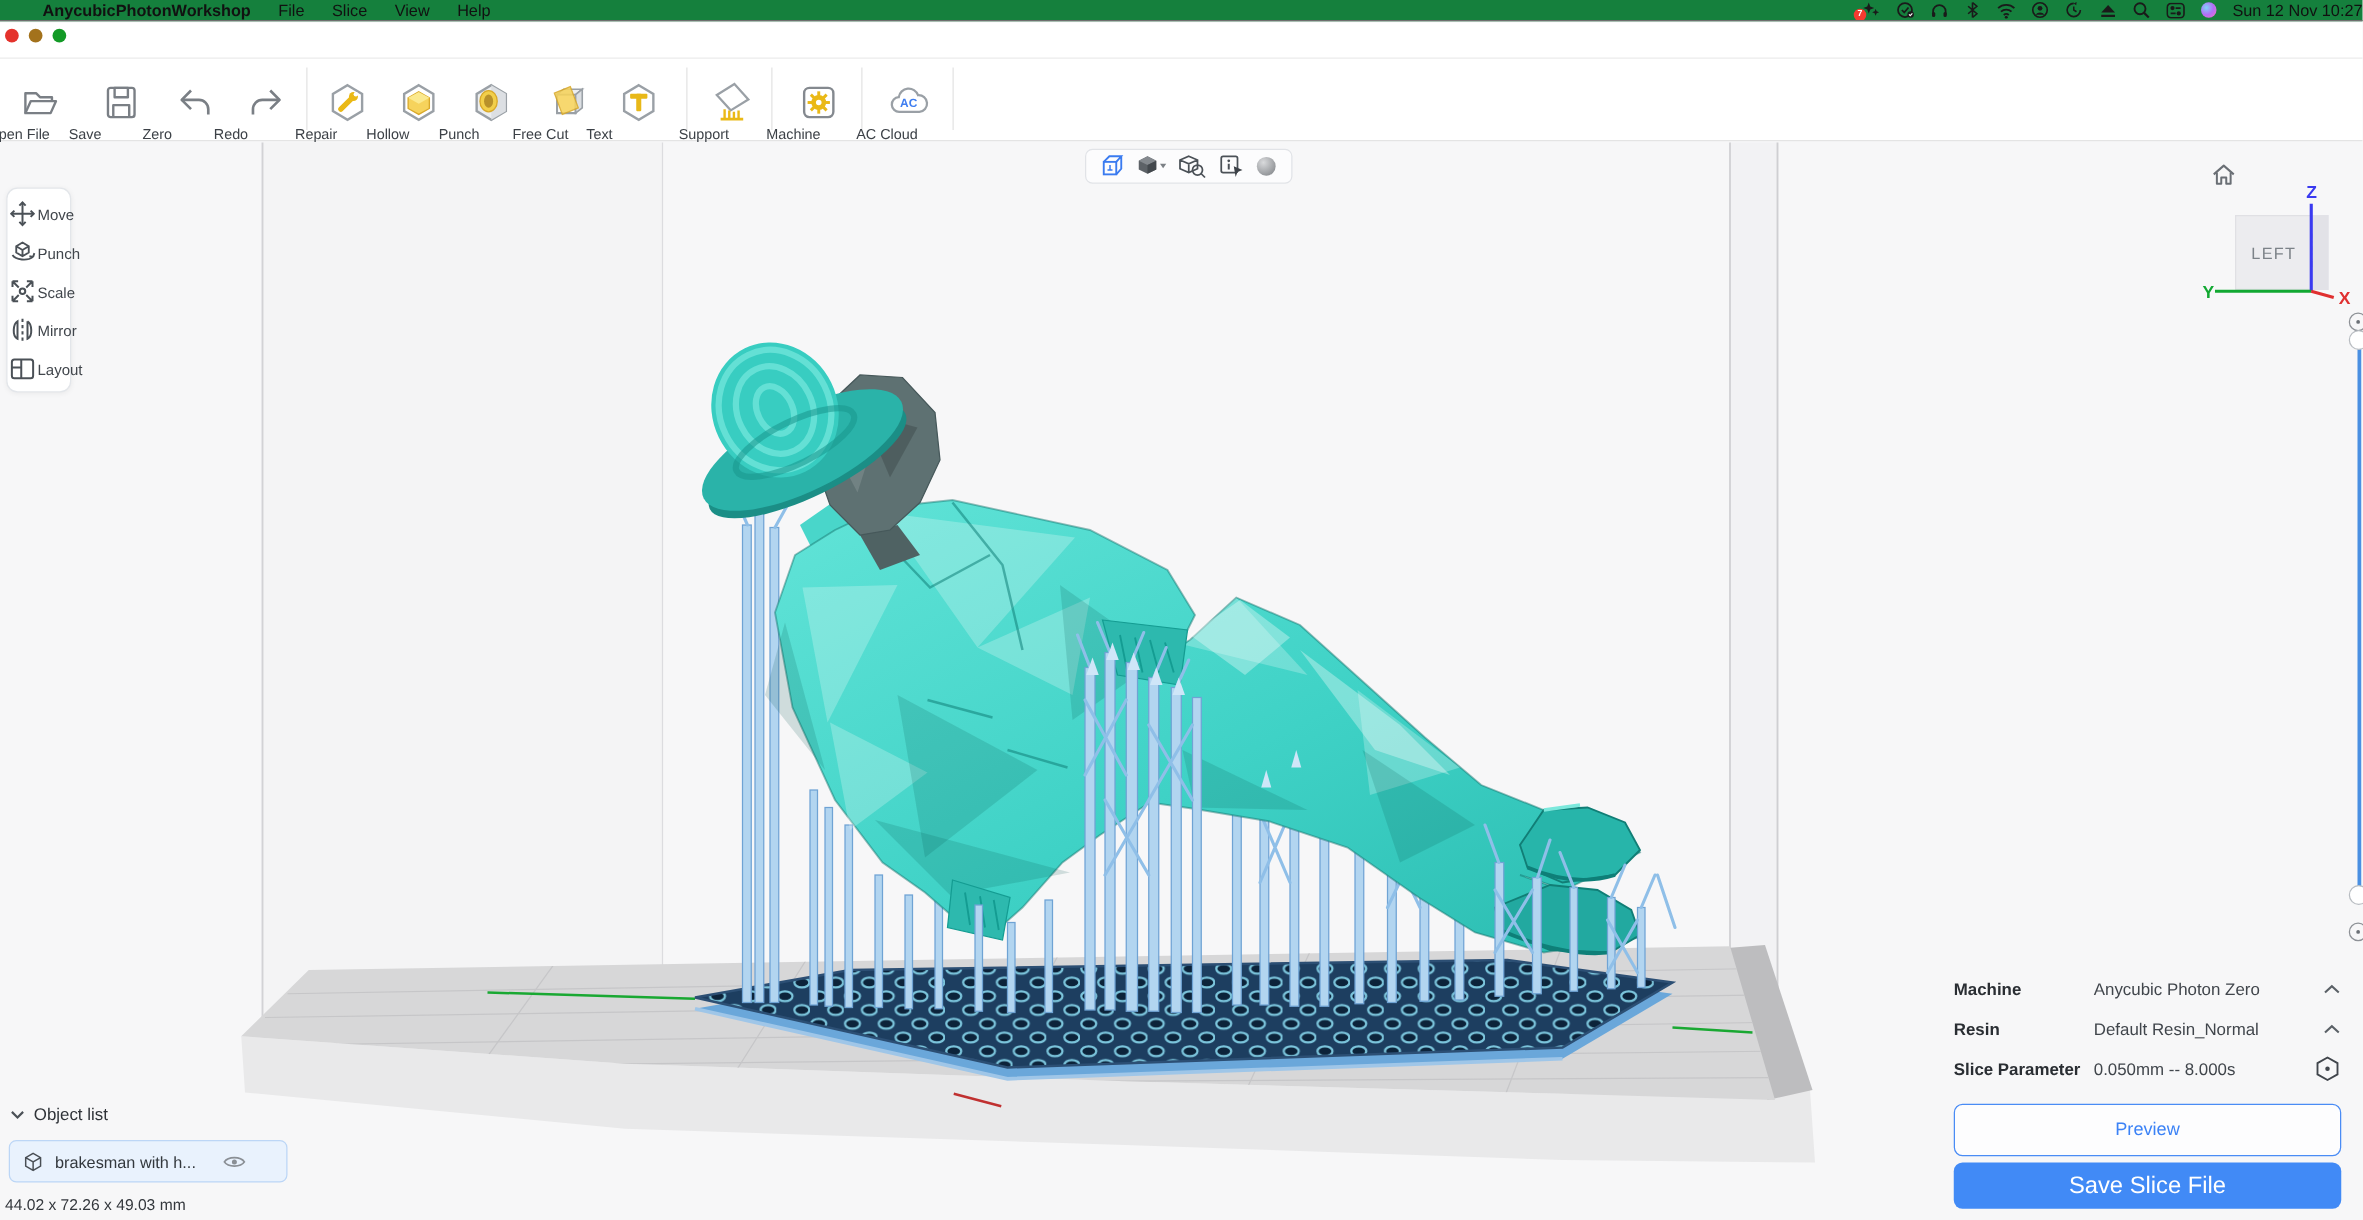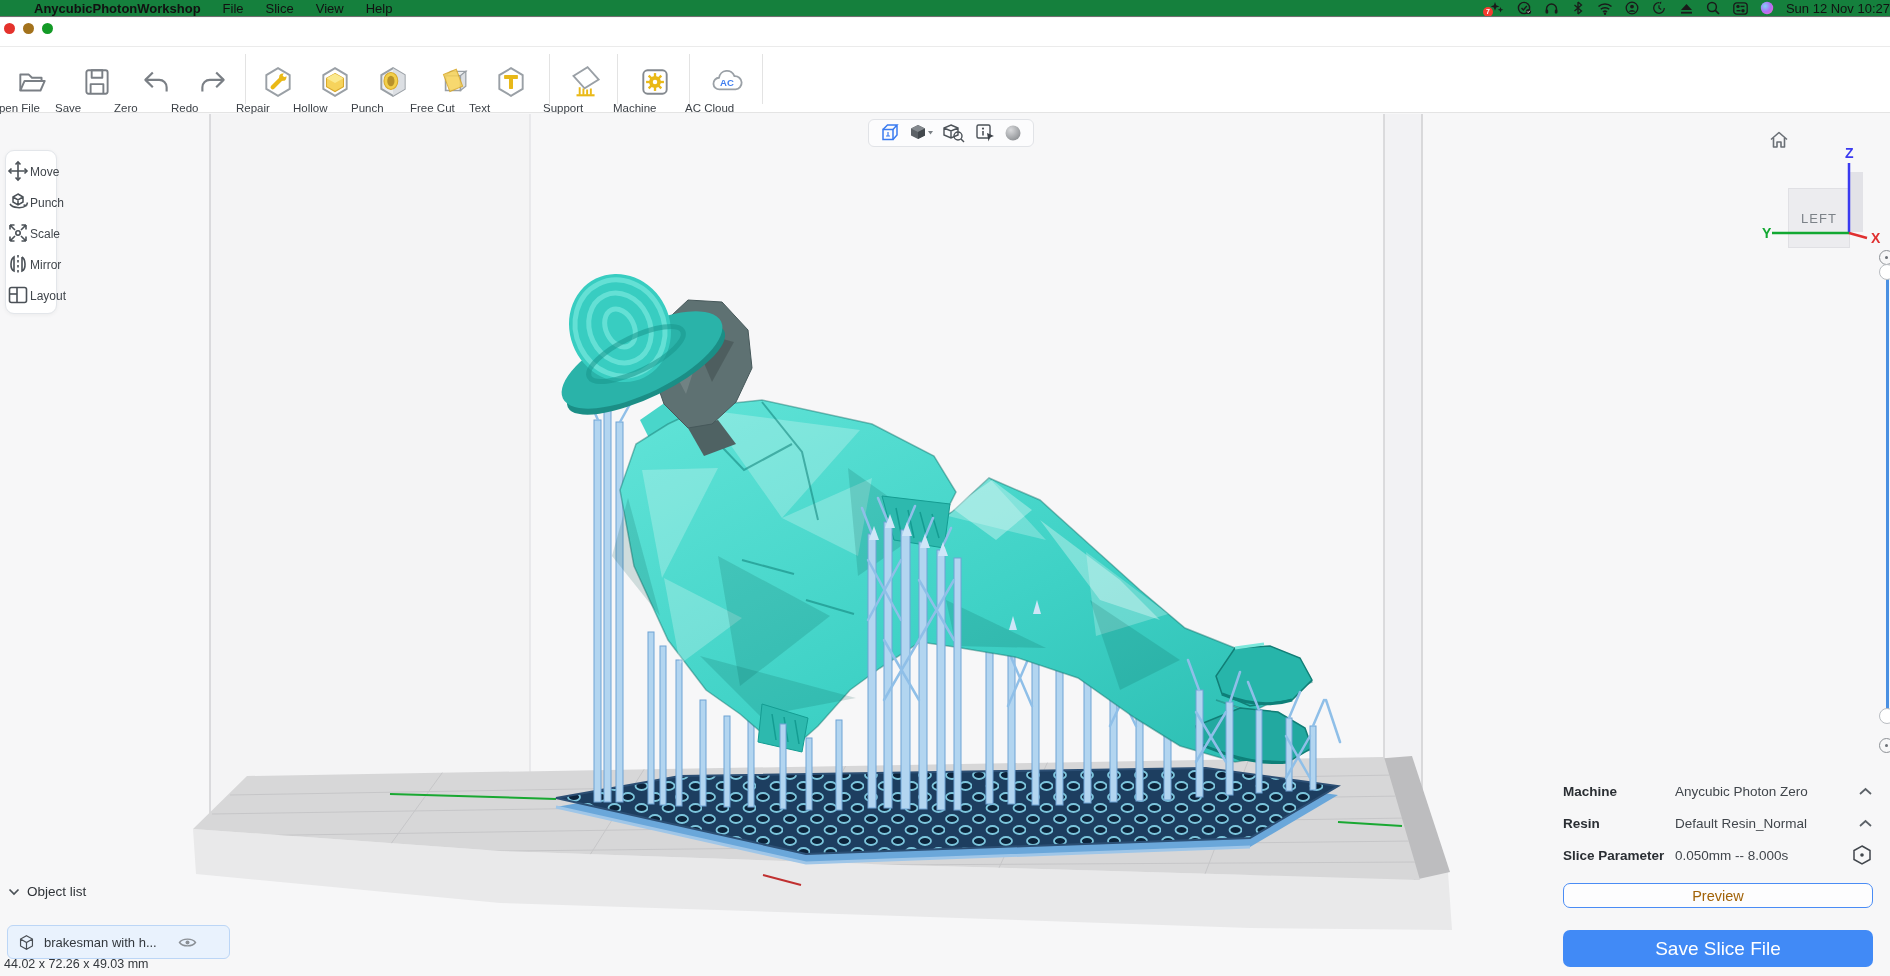--- a/index.html
+++ b/index.html
@@ -44,21 +44,21 @@
   .tool .tname { font-size:12px; color:#41464c; margin-top:1px; }
 
   .viewbar { position:absolute; left:868px; top:119px; width:166px; height:28px;
     background:#fcfcfd; border:1px solid #e1e3e7; border-radius:6px;
     display:flex; align-items:center; justify-content:space-around; padding:0 6px; }
   .viewbar .vicon { display:flex; align-items:center; }
 
   
   .navgizmo { position:absolute; left:1760px; top:126px; width:126px; height:118px; }
   .home { position:absolute; left:8px; top:4px; }
-  .cubeface { position:absolute; left:28px; top:62px; width:62px; height:60px; background:#ececef;
+  .cubeface { position:absolute; left:28px; top:46px; width:62px; height:60px; background:#ececef;
     border:1px solid #e0e0e4; display:flex; align-items:center; justify-content:center;
     font-size:13px; color:#7c8288; letter-spacing:1px; }
   .cubeside { position:absolute; left:90px; top:46px; width:13px; height:60px; background:#e2e2e7;
     overflow:hidden; }
   .cubeside span { display:block; transform:rotate(90deg) translate(14px,-2px); transform-origin:top left;
     font-size:9px; color:#a8adb3; white-space:nowrap; }
   .axes { position:absolute; left:0; top:0; }
 
   
   .clipslider { position:absolute; left:1880px; top:250px; }
@@ -68,32 +68,32 @@
   .cs-mini { position:absolute; left:-1px; width:15px; height:15px; border-radius:50%;
     background:#f7f7f8; border:1px solid #8d9196; }
   .cs-mini::after { content:""; position:absolute; left:5px; top:5px; width:3px; height:3px;
     border-radius:50%; background:#6b7076; }
 
   
   .objectlist-title { position:absolute; left:8px; top:884px; display:flex; align-items:center;
     gap:7px; font-size:13.5px; color:#2f3338; }
   .objectitem { position:absolute; left:7px; top:912px; width:223px; height:34px;
     background:#e9f2fd; border:1px solid #bcd6f6; border-radius:6px;
-    display:flex; align-items:center; padding:0 10px; gap:9px;margin-top:13px; }
+    display:flex; align-items:center; padding:0 10px; gap:9px; }
   .objectitem .oname { font-size:13px; color:#33383d; flex:0 0 auto; }
   .dims { position:absolute; left:4px; top:957px; font-size:12.5px; color:#33373c; }
 
   
   .settings { position:absolute; left:1563px; top:770px; width:310px; }
   .srow { position:absolute; left:0; width:310px; height:20px; display:flex; align-items:center; }
   .srow .slabel { font-size:13.5px; font-weight:bold; color:#2a2e33; width:112px; }
   .srow .svalue { font-size:13.5px; color:#41464c; flex:1; }
   .srow .schev { margin-left:auto; }
-  .btn-preview { position:absolute; left:0; top:113px; width:310px; height:25px;
-    border:1.5px solid #4a8cf5; border-radius:7px; background:#fdfdfe; color:#a16207;
+  .btn-preview { position:absolute; left:0; top:113px; width:310px; height:42px;
+    border:1.5px solid #4a8cf5; border-radius:7px; background:#fdfdfe; color:#3b82f6;
     font-size:14.5px; display:flex; align-items:center; justify-content:center; cursor:pointer; }
   .btn-save { position:absolute; left:0; top:160px; width:310px; height:37px;
     border-radius:7px; background:#418af6; color:#fff; font-size:19px;
     display:flex; align-items:center; justify-content:center; cursor:pointer; border:none; }
 </style>
 </head>
 <body>
 
 <div class="viewport-bg"></div>
 

